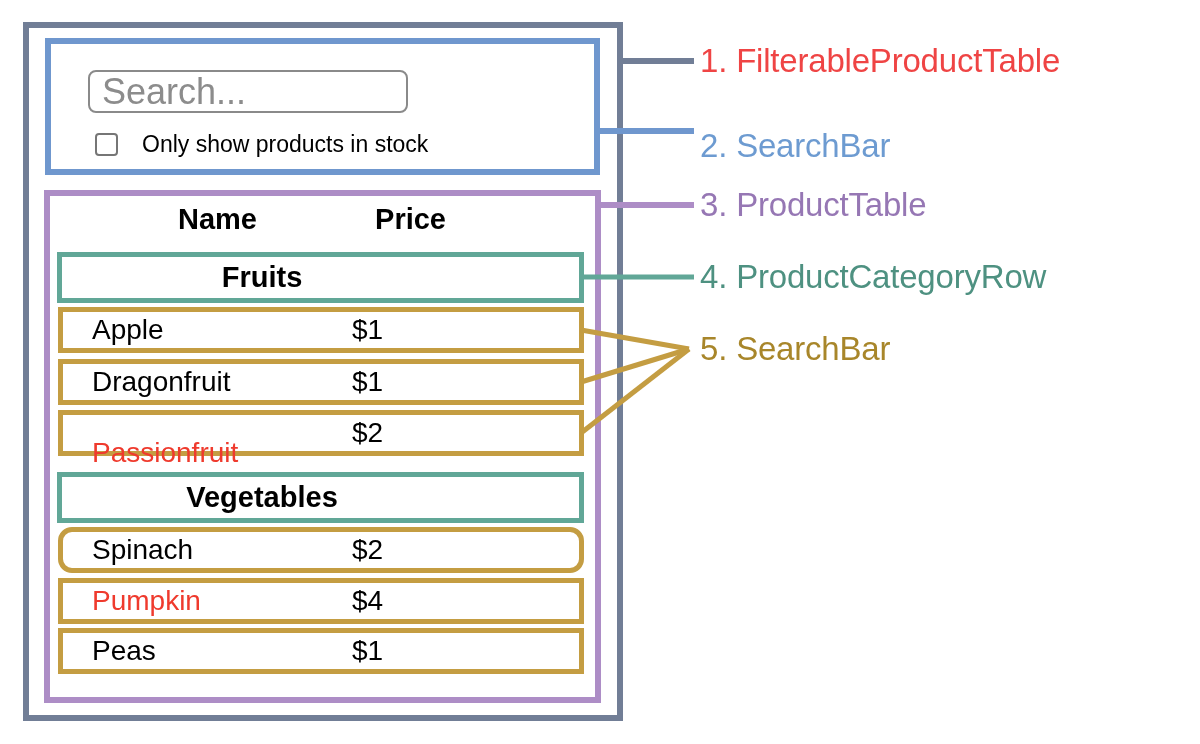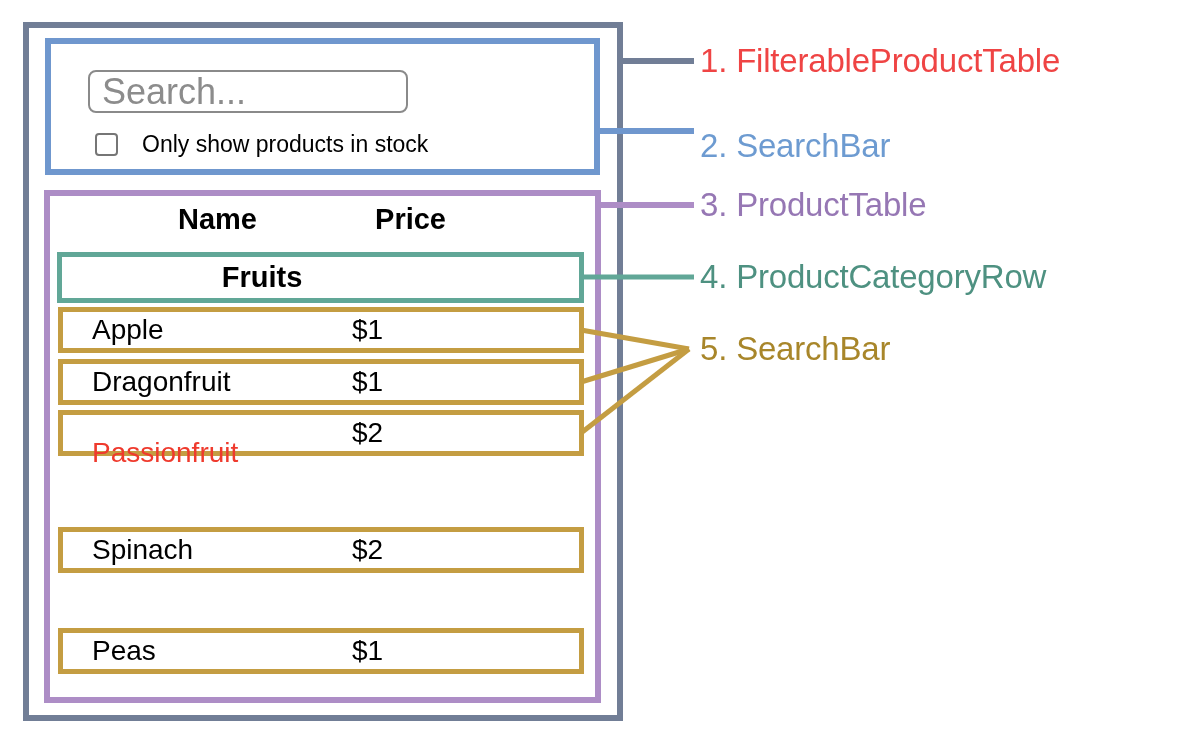--- a/index.html
+++ b/index.html
@@ -17,21 +17,21 @@
   .outer-box   { left: 23px;  top: 22px;  width: 600px; height: 699px; border: 6px solid #717E96; }
   .search-box  { left: 45px;  top: 38px;  width: 555px; height: 137px; border: 6px solid #6F97CE; }
   .table-box   { left: 44px;  top: 190px; width: 557px; height: 513px; border: 6px solid #AD8DC6; }
   .cat-box     { left: 57px;  width: 527px; height: 51px; border: 5px solid #61A797; }
   .row-box     { left: 58px;  width: 526px; height: 46px; border: 5px solid #C49D42; }
   .cat-fruits     { top: 252px; }
   .cat-vegetables { top: 472px; }
   .row-apple        { top: 307px; }
   .row-dragonfruit  { top: 359px; }
   .row-passionfruit { top: 410px; }
-  .row-spinach      { top: 527px; }
+  .row-spinach      { top: 527px; border-radius: 14px; }
   .row-pumpkin      { top: 578px; }
   .row-peas         { top: 628px; }
   
   .search-input {
     position: absolute; left: 88px; top: 70px; width: 320px; height: 43px;
     border: 2px solid #8A8A8A; border-radius: 8px;
     font-family: "Liberation Sans", sans-serif;
     font-size: 36px; color: #555; padding: 0 12px; outline: none; background: #fff;
   }
   .search-input::placeholder { color: #8C8C8C; opacity: 1; }
@@ -106,24 +106,31 @@
   </div>
   <div class="box row-box row-dragonfruit">
     <span class="cell-name">Dragonfruit</span>
     <span class="cell-price">$1</span>
   </div>
   <div class="box row-box row-passionfruit">
     <span class="cell-name" style="color: rgb(239, 58, 45); margin-top: 20px;">Passionfruit</span>
     <span class="cell-price">$2</span>
   </div>
 
+  <div class="box cat-box cat-vegetables">
+    <span class="cat-label">Vegetables</span>
+  </div>
 
   <div class="box row-box row-spinach">
     <span class="cell-name">Spinach</span>
     <span class="cell-price">$2</span>
+  </div>
+  <div class="box row-box row-pumpkin">
+    <span class="cell-name" style="color: rgb(239, 58, 45);">Pumpkin</span>
+    <span class="cell-price">$4</span>
   </div>
   <div class="box row-box row-peas">
     <span class="cell-name">Peas</span>
     <span class="cell-price">$1</span>
   </div>
 
   <div class="legend-item legend-1" style="color: #ef4444;">
     <span class="legend-number">1.</span><span>FilterableProductTable</span>
   </div>
   <div class="legend-item legend-2" style="color: rgb(109, 155, 209);">

